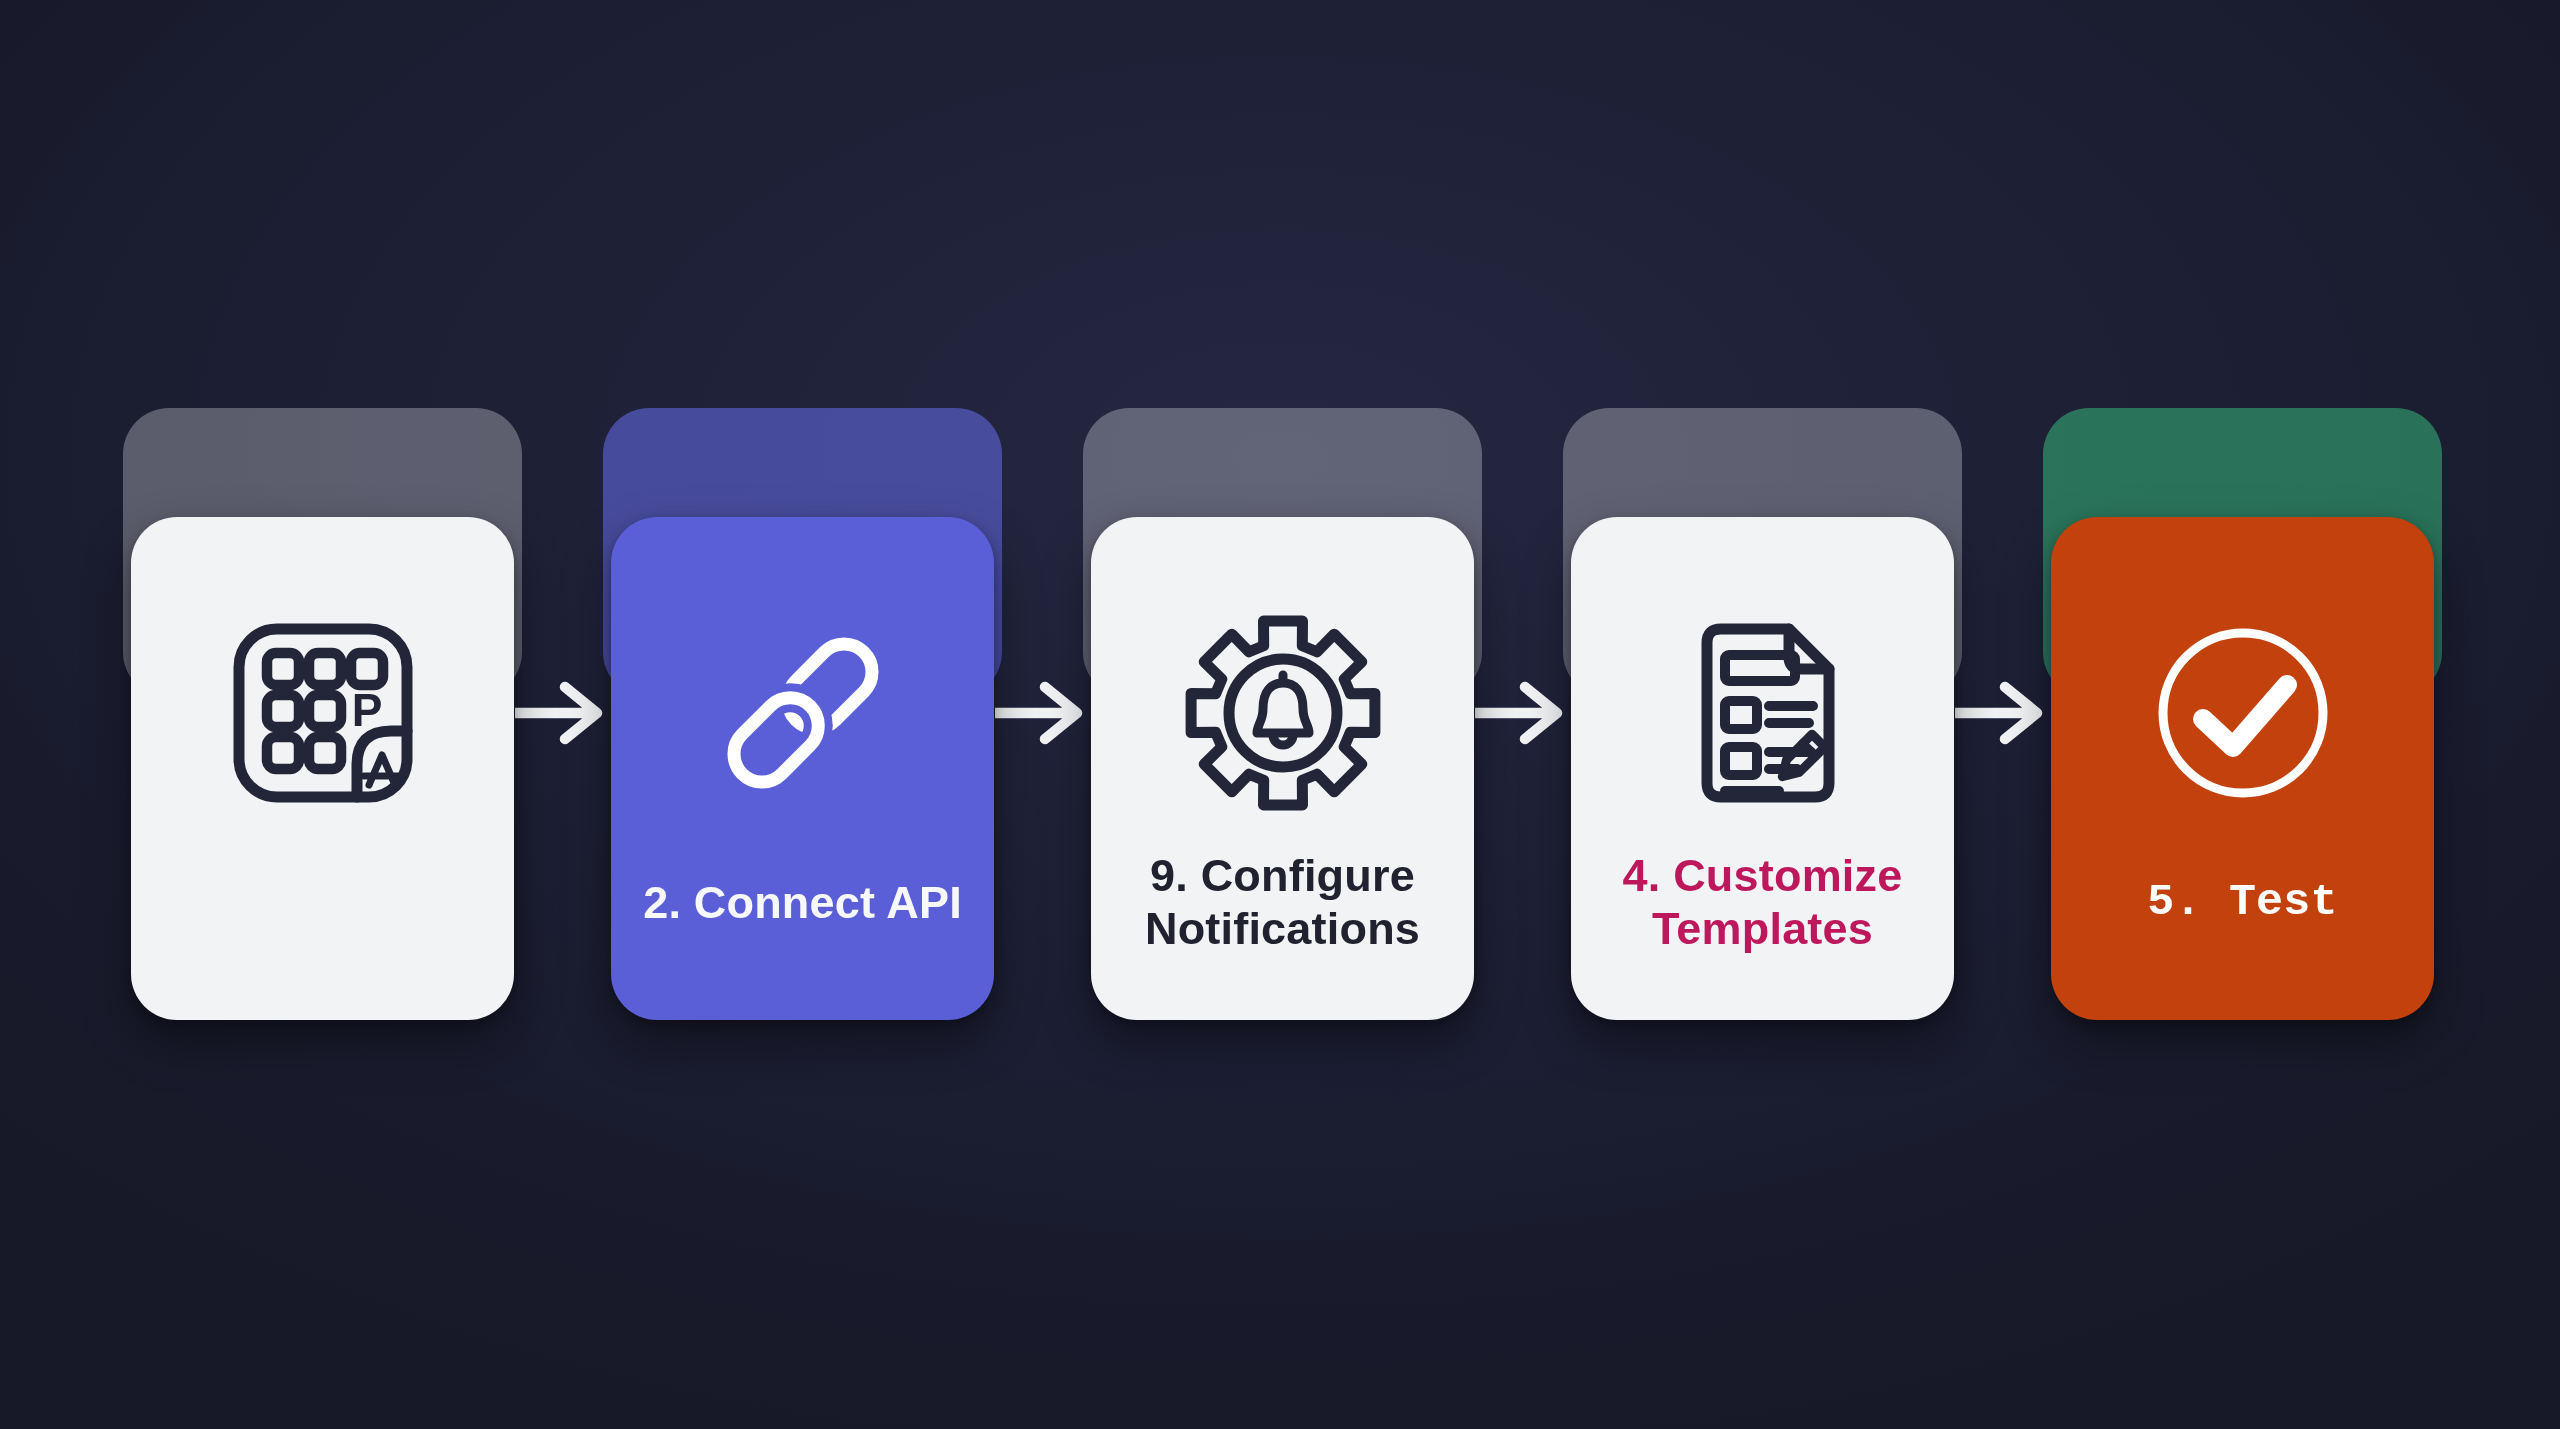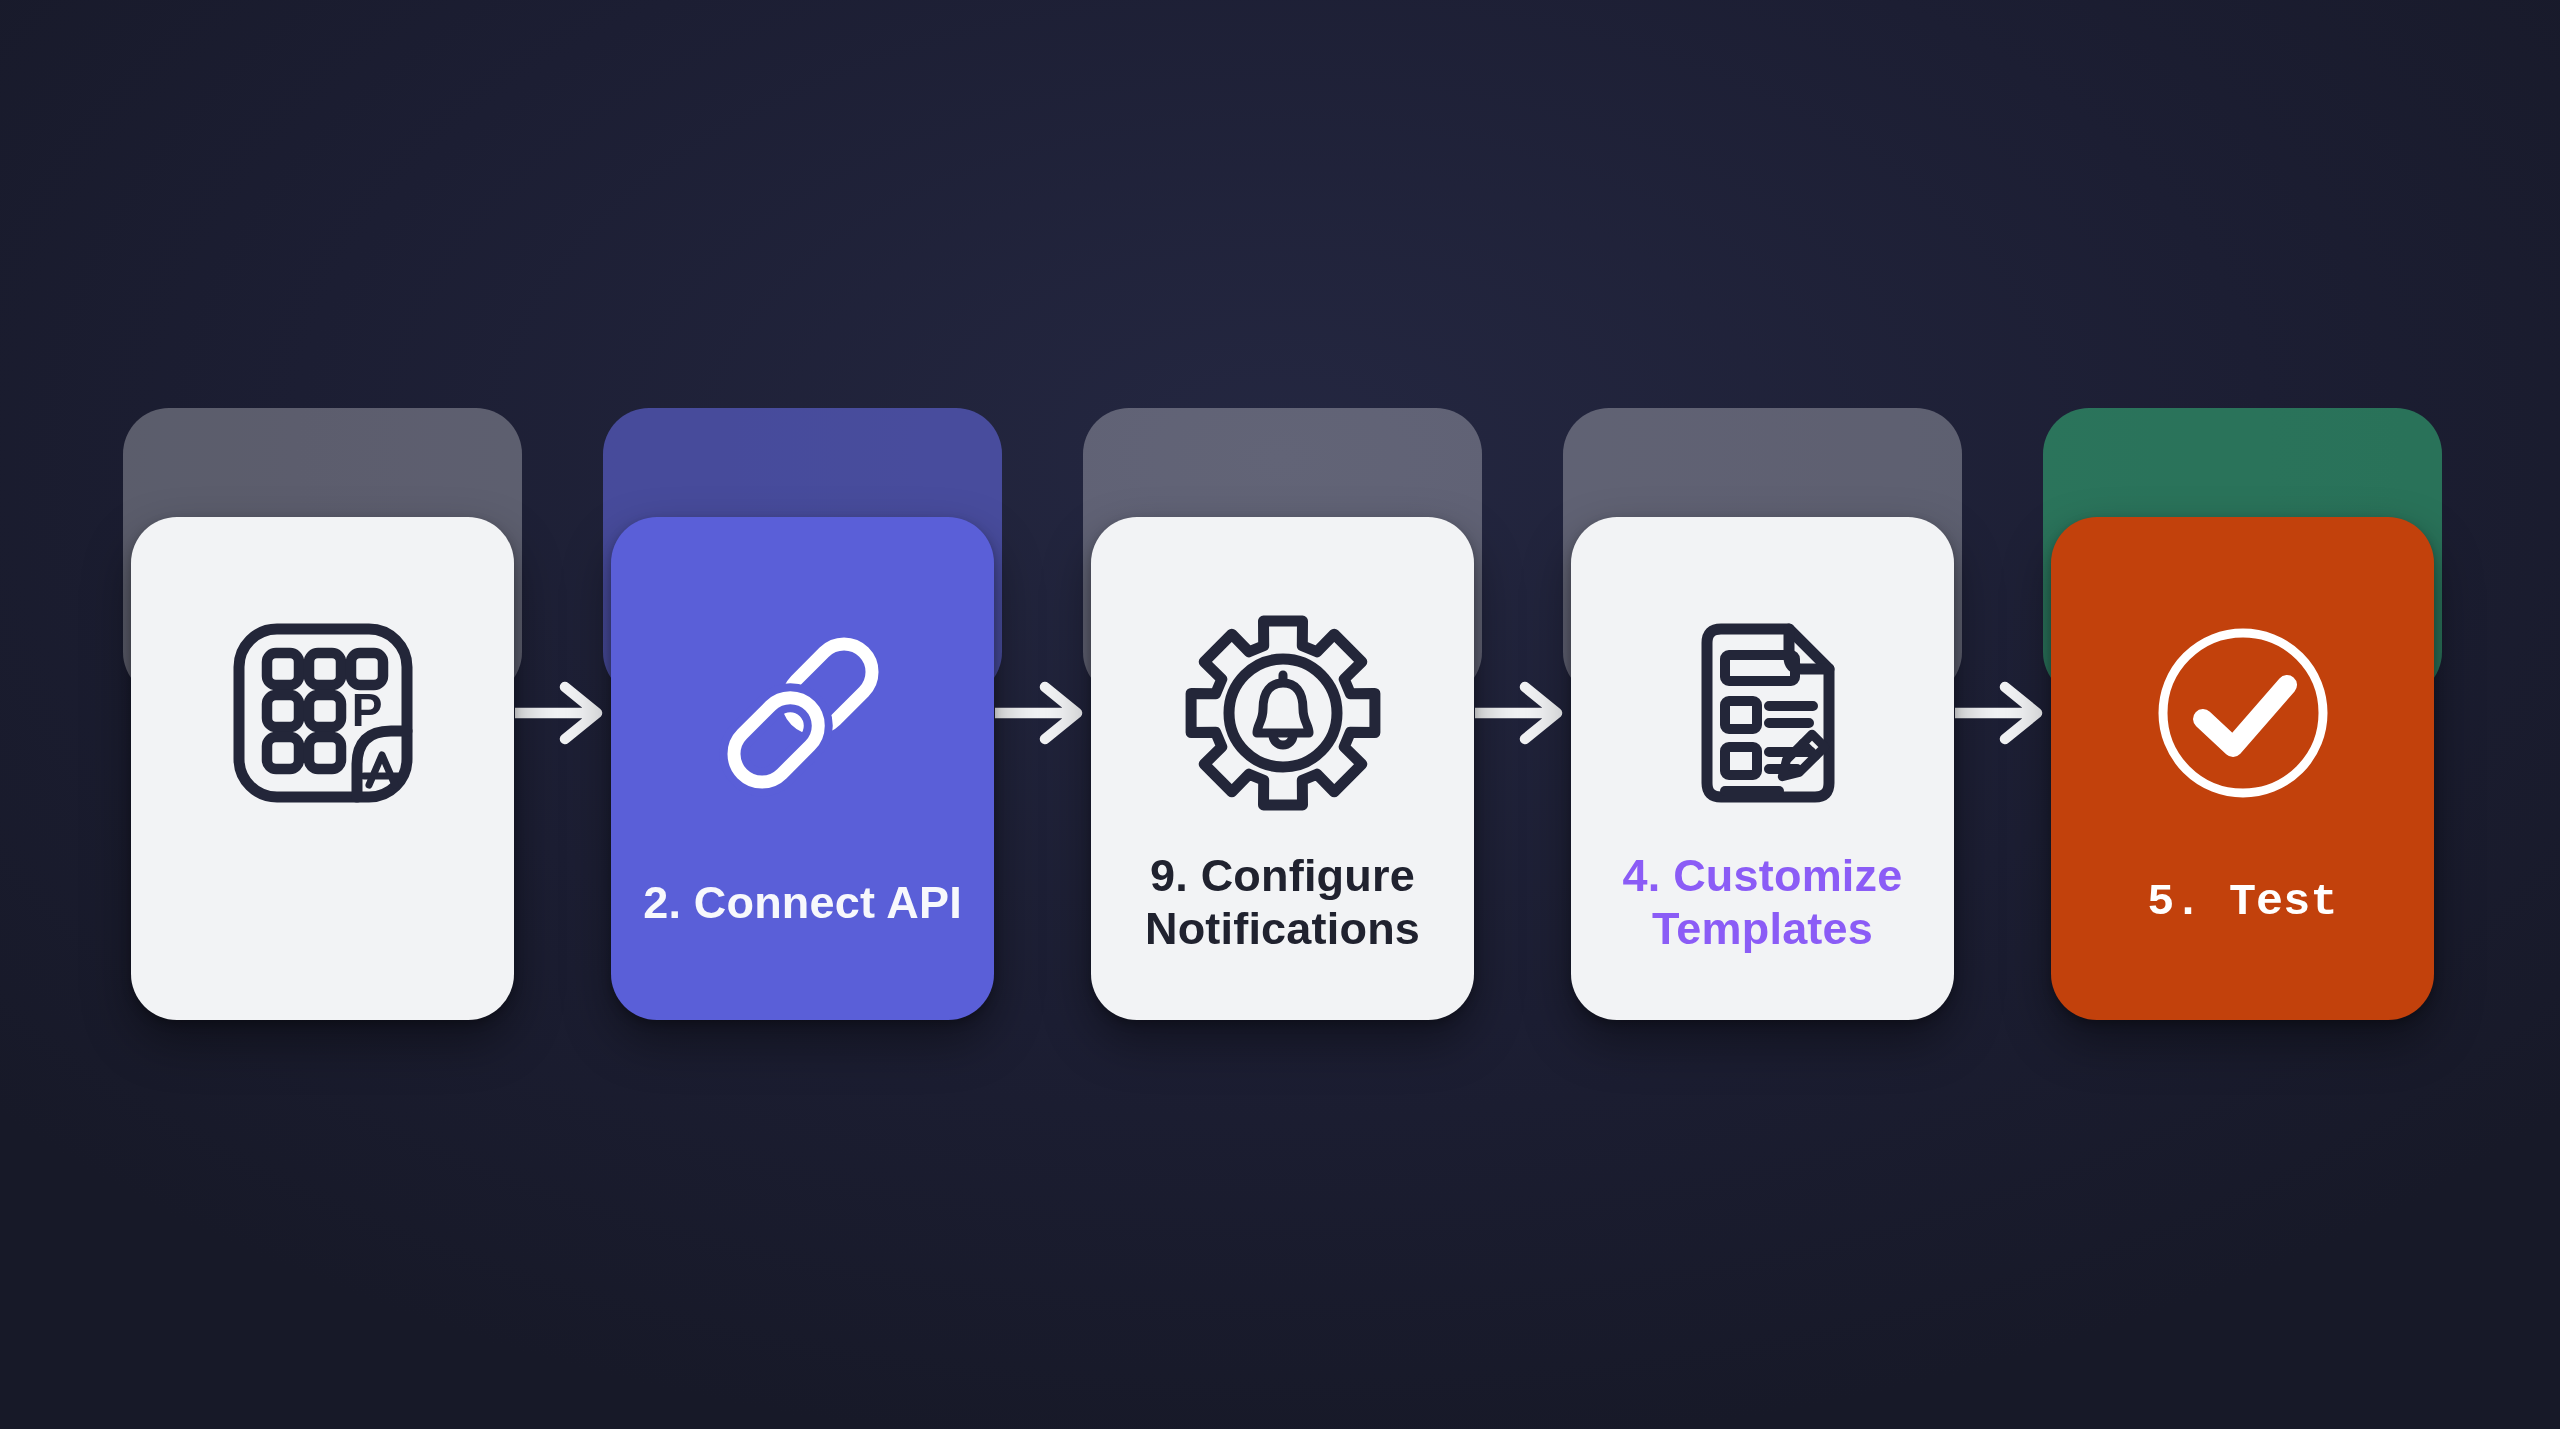--- a/index.html
+++ b/index.html
@@ -136,21 +136,21 @@
           <path d="M106,93 H150 M106,110 H146" stroke-width="10"></path>
           <rect x="62" y="134" width="32" height="28" rx="4" stroke-width="10"></rect>
           <path d="M106,139 H148 M106,156 H134" stroke-width="10"></path>
           <path d="M62,178 H116" stroke-width="10"></path>
           <g transform="rotate(45 137 146)" stroke-width="9">
             <path d="M128,120 H146 V156 L137,171 L128,156 Z"></path>
             <path d="M128,133 H146"></path>
           </g>
         </svg>
       </div>
-      <div class="card-label" style="color: #8b5cf6;">4. Customize Templates</div>
+      <div class="card-label" style="color: #be185d;">4. Customize Templates</div>
     </div>
   </div>
 
   <div class="arrow-gap" style="color: rgb(242, 243, 245);">
     <svg width="96" height="64" viewBox="0 0 96 64">
       <path d="M0,32 H76 M50,6 L82,32 L50,58" fill="none" stroke="currentColor" stroke-width="10.5" stroke-linecap="round" stroke-linejoin="round"></path>
     </svg>
   </div>
 
   <div class="step">

